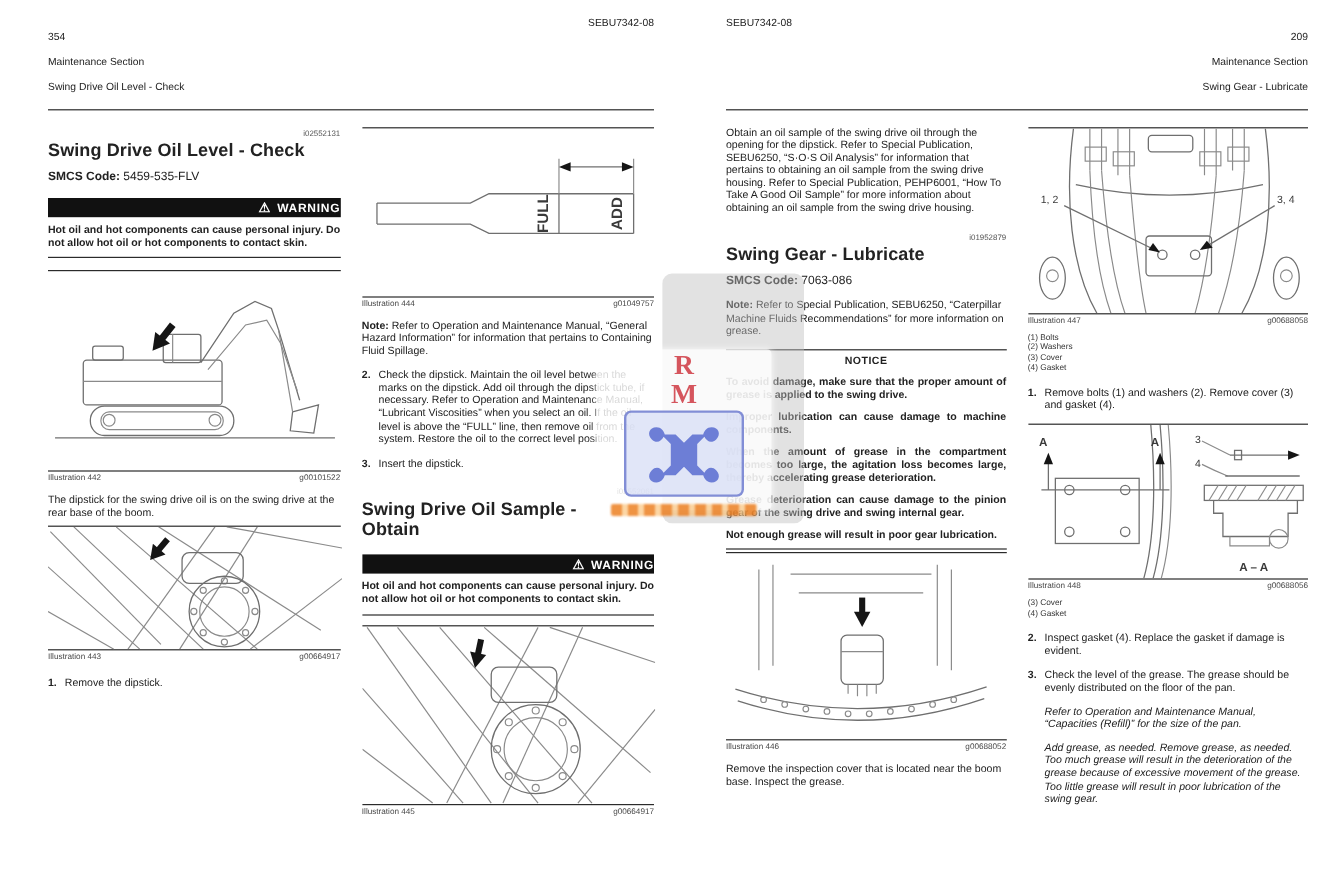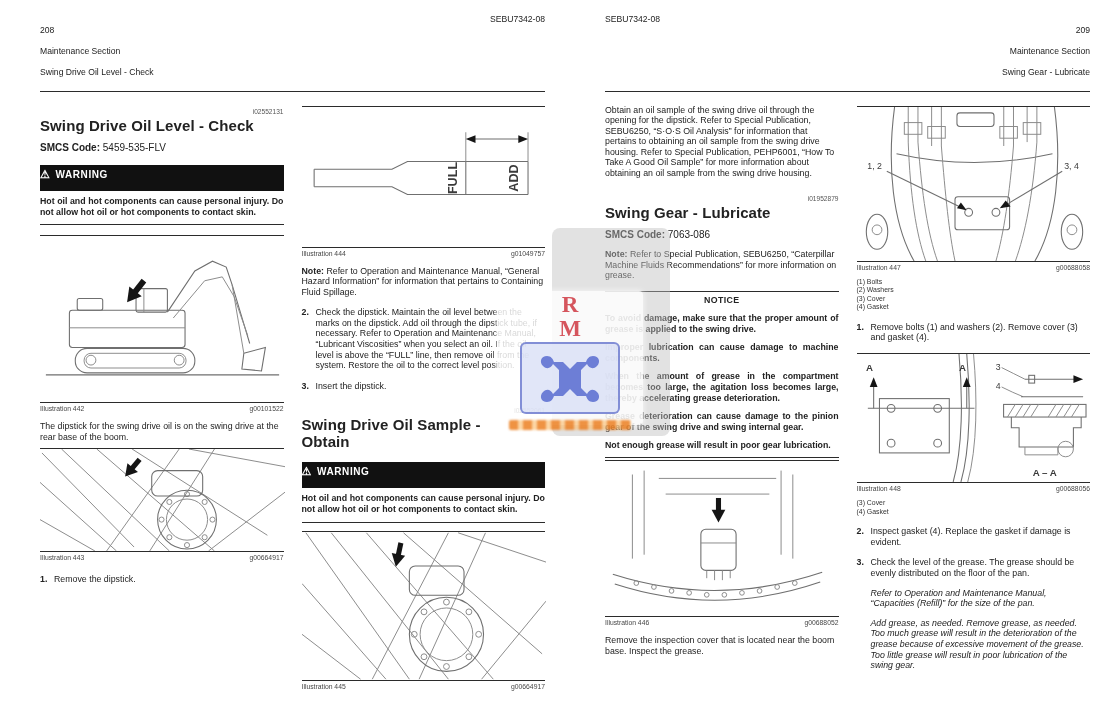--- a/index.html
+++ b/index.html
@@ -13,22 +13,22 @@
   .pghead .blk{white-space:pre-line;}
   .pghead .right{text-align:right;}
   .headrule{border-top:1.2px solid #2b2b2b;margin-top:3px;}
   .cols{display:flex;gap:18px;}
   .col{flex:1;min-width:0;}
   .artcode{font-size:6.6px;color:#555;text-align:right;margin-top:16px;}
   h1.t{font-size:15px;font-weight:700;margin:2px 0 0 0;line-height:17px;letter-spacing:.1px;}
   .smcs{font-size:10px;margin-top:9px;line-height:10.6px;}
   .smcs b{font-weight:700;}
   .warnbox{margin-top:12px;border-bottom:1px solid #2b2b2b;padding-bottom:7px;}
-  .warnbar{background:#111;color:#fff;text-align:left;font-weight:700;font-size:10px;
-           height:26px;line-height:18px;letter-spacing:.6px;}
+  .warnbar{background:#111;color:#fff;text-align:right;font-weight:700;font-size:10px;
+           height:16px;line-height:18px;letter-spacing:.6px;}
   .warnbar .wicon{font-size:11px;margin-right:5px;}
   .warntext{font-size:8.8px;font-weight:700;line-height:10.6px;margin-top:5px;text-align:justify;}
   .ill{border-top:1.2px solid #2b2b2b;border-bottom:1.2px solid #2b2b2b;}
   .cap{display:flex;justify-content:space-between;font-size:6.8px;color:#474747;margin-top:2px;}
   .para{font-size:8.8px;line-height:10.6px;margin-top:9px;}
   .note b{font-weight:700;}
   .step{display:flex;margin-top:10px;font-size:8.8px;line-height:10.6px;}
   .step .n{width:14px;font-weight:700;flex:none;}
   .step .t{flex:1;}
   .indent{padding-left:14px;font-style:italic;}
@@ -56,21 +56,21 @@
   #wm-caption{width:122px;height:10px;margin:6px auto 0 auto;border-radius:2px;
      background:repeating-linear-gradient(90deg,rgba(235,120,20,.8) 0 9px,rgba(250,180,90,.55) 9px 14px);
      filter:blur(1.1px);}
 </style>
 </head>
 <body>
 
 <div class="page" id="page-left">
   <div class="pghead">
     <div class="blk">
-      <div>208</div>
+      <div>354</div>
       <div>Maintenance Section</div>
       <div>Swing Drive Oil Level - Check</div>
     </div>
     <div class="blk right">SEBU7342-08</div>
   </div>
   <div class="headrule"></div>
 
   <div class="cols">
 
     <div class="col">

